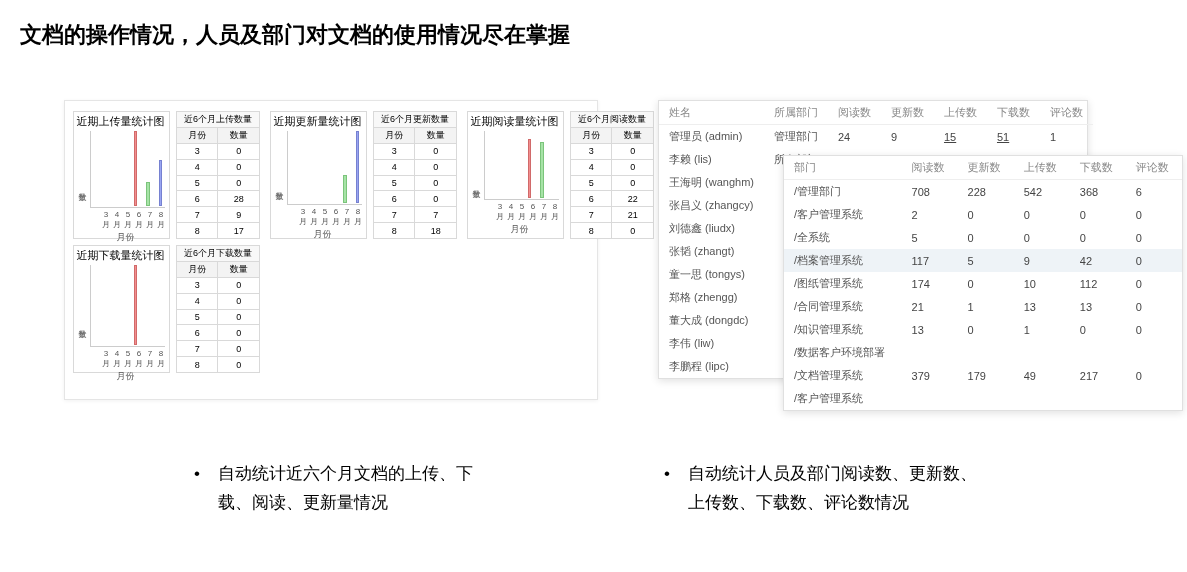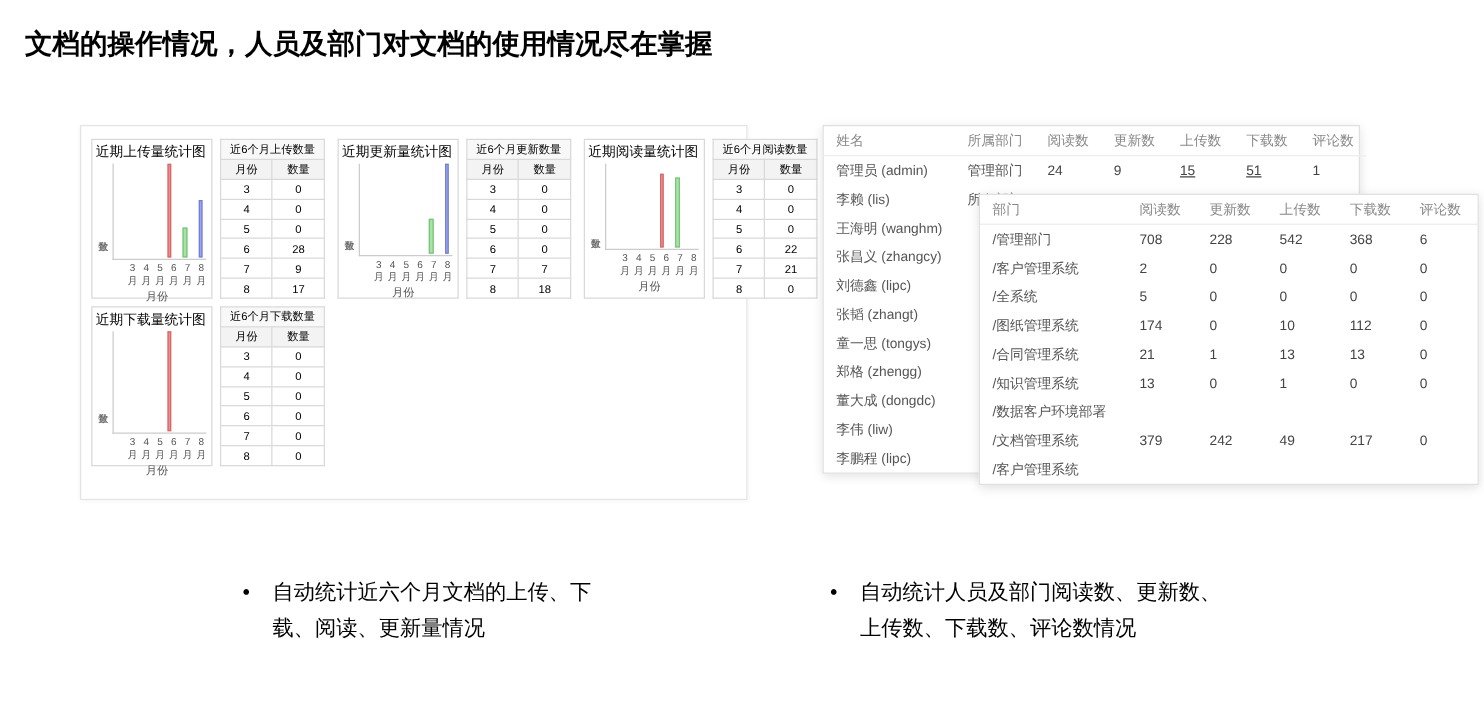--- a/index.html
+++ b/index.html
@@ -557,21 +557,21 @@
             <tr>
               <td>张昌义 (zhangcy)</td>
               <td></td>
               <td class="num"></td>
               <td class="num"></td>
               <td class="num"></td>
               <td class="num"></td>
               <td class="num"></td>
             </tr>
             <tr>
-              <td>刘德鑫 (lipc)</td>
+              <td>刘德鑫 (liudx)</td>
               <td></td>
               <td class="num"></td>
               <td class="num"></td>
               <td class="num"></td>
               <td class="num"></td>
               <td class="num"></td>
             </tr>
             <tr>
               <td>张韬 (zhangt)</td>
               <td></td>
@@ -659,20 +659,28 @@
               <td class="num">0</td>
             </tr>
             <tr>
               <td>/全系统</td>
               <td class="num">5</td>
               <td class="num">0</td>
               <td class="num">0</td>
               <td class="num">0</td>
               <td class="num">0</td>
             </tr>
+            <tr class="sel">
+              <td>/档案管理系统</td>
+              <td class="num">117</td>
+              <td class="num">5</td>
+              <td class="num">9</td>
+              <td class="num">42</td>
+              <td class="num">0</td>
+            </tr>
             <tr>
               <td>/图纸管理系统</td>
               <td class="num">174</td>
               <td class="num">0</td>
               <td class="num">10</td>
               <td class="num">112</td>
               <td class="num">0</td>
             </tr>
             <tr>
               <td>/合同管理系统</td>
@@ -694,21 +702,21 @@
               <td>/数据客户环境部署</td>
               <td class="num"></td>
               <td class="num"></td>
               <td class="num"></td>
               <td class="num"></td>
               <td class="num"></td>
             </tr>
             <tr>
               <td>/文档管理系统</td>
               <td class="num">379</td>
-              <td class="num">242</td>
+              <td class="num">179</td>
               <td class="num">49</td>
               <td class="num">217</td>
               <td class="num">0</td>
             </tr>
             <tr>
               <td>/客户管理系统</td>
               <td class="num"></td>
               <td class="num"></td>
               <td class="num"></td>
               <td class="num"></td>

